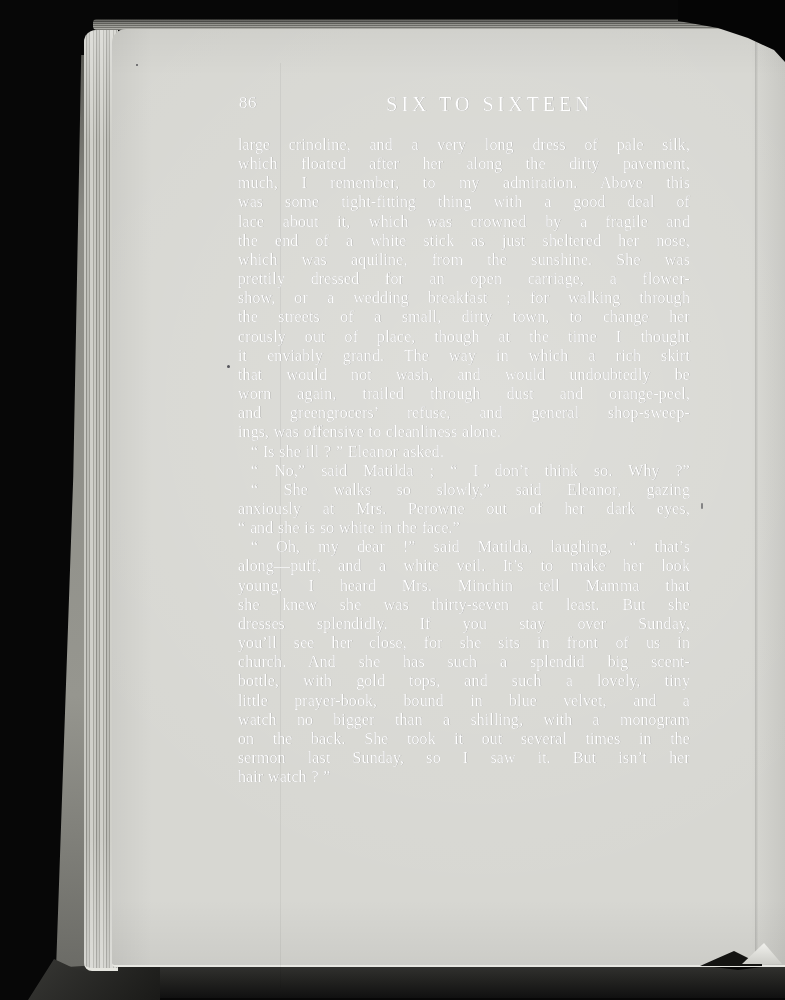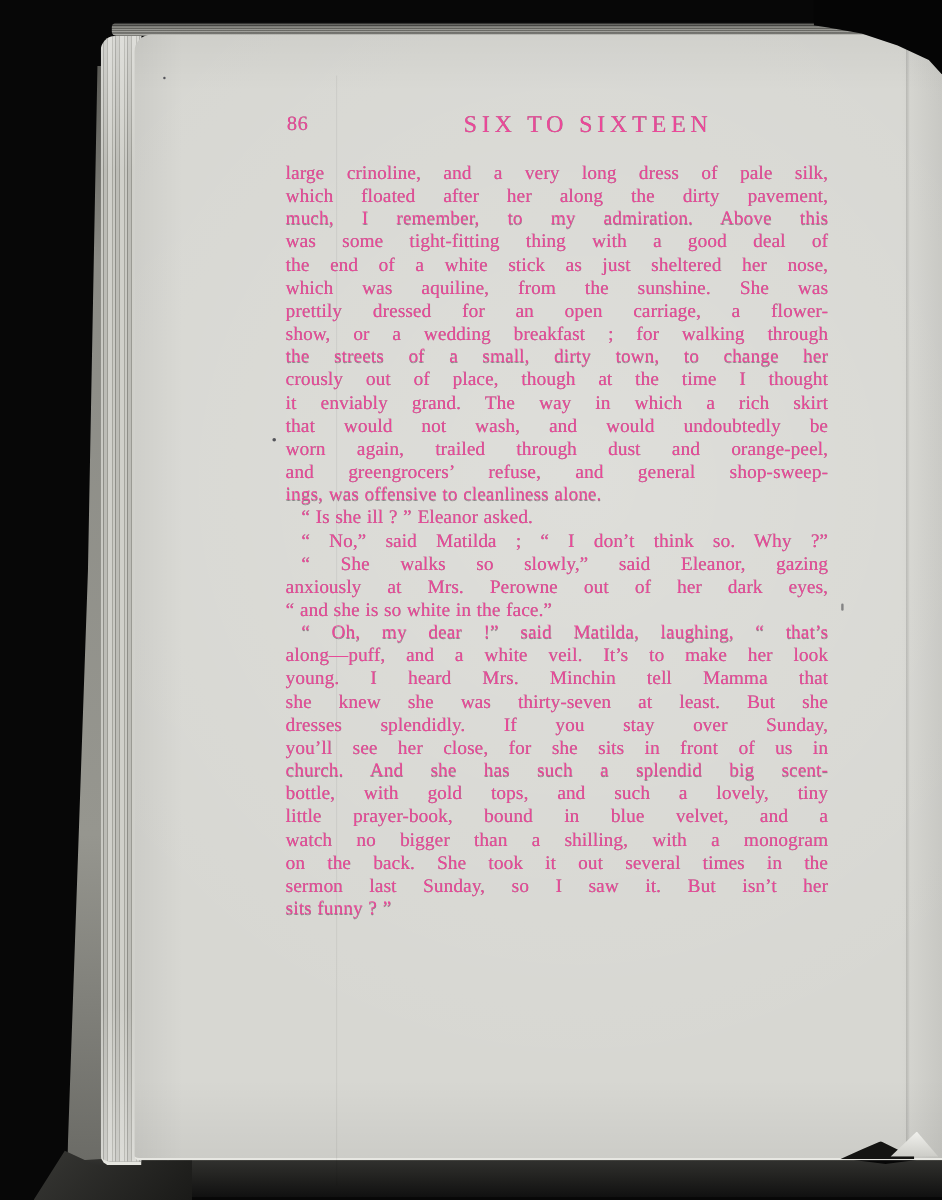--- a/index.html
+++ b/index.html
@@ -48,21 +48,21 @@
     clip-path:polygon(0px 15px,18px 7px,34px 0px,50px 8px,62px 4px,62px 15px);}
   .fold-br{position:absolute;left:742px;top:943px;width:40px;height:21px;
     background:linear-gradient(180deg,#f1f1ed,#ccccc7);
     clip-path:polygon(0px 21px,22px 0px,40px 21px);}
   
   .speck{position:absolute;border-radius:50%;background:#54545a;}
   .speck.s1{left:227px;top:365px;width:3px;height:3px;}
   .speck.s2{left:136px;top:64px;width:2px;height:2px;}
   .speck.s3{left:701px;top:503px;width:2px;height:6px;border-radius:2px;background:rgba(60,60,66,.55);}
   
-  .text-block{position:absolute;left:238px;top:93px;width:452px;color:#ec4899;
+  .text-block{position:absolute;left:238px;top:93px;width:452px;color:#ffffff;
     text-shadow:0.2px 0.2px 0.4px rgba(35,35,40,.45);}
   .header-row{position:relative;height:24px;margin-bottom:18px;}
   .page-number{position:absolute;left:1px;top:0;font-size:17px;letter-spacing:.5px;}
   .running-title{position:absolute;left:50%;top:0;transform:translateX(calc(-50% + 26px));
     font-size:20px;letter-spacing:4px;white-space:nowrap;}
   .lines{width:452px;}
   .line{height:19.17px;line-height:19.17px;font-size:16px;word-spacing:.6px;letter-spacing:.1px;
     text-align:justify;text-align-last:justify;}
   .line.nj{text-align-last:left;}
   .line.in{text-indent:13px;}
@@ -85,20 +85,21 @@
   <div class="text-block">
     <div class="header-row">
       <span class="page-number">86</span>
       <span class="running-title">SIX TO SIXTEEN</span>
     </div>
     <div class="lines" id="text-lines">
         <div class="line">large crinoline, and a very long dress of pale silk,</div>
         <div class="line">which floated after her along the dirty pavement,</div>
         <div class="line">much, I remember, to my admiration. Above this</div>
         <div class="line">was some tight-fitting thing with a good deal of</div>
+        <div class="line">lace about it, which was crowned by a fragile and</div>
         <div class="line">the end of a white stick as just sheltered her nose,</div>
         <div class="line">which was aquiline, from the sunshine. She was</div>
         <div class="line">prettily dressed for an open carriage, a flower-</div>
         <div class="line">show, or a wedding breakfast ; for walking through</div>
         <div class="line">the streets of a small, dirty town, to change her</div>
         <div class="line">crously out of place, though at the time I thought</div>
         <div class="line">it enviably grand. The way in which a rich skirt</div>
         <div class="line">that would not wash, and would undoubtedly be</div>
         <div class="line">worn again, trailed through dust and orange-peel,</div>
         <div class="line">and greengrocers’ refuse, and general shop-sweep-</div>
@@ -113,21 +114,21 @@
         <div class="line">young. I heard Mrs. Minchin tell Mamma that</div>
         <div class="line">she knew she was thirty-seven at least. But she</div>
         <div class="line">dresses splendidly. If you stay over Sunday,</div>
         <div class="line">you’ll see her close, for she sits in front of us in</div>
         <div class="line">church. And she has such a splendid big scent-</div>
         <div class="line">bottle, with gold tops, and such a lovely, tiny</div>
         <div class="line">little prayer-book, bound in blue velvet, and a</div>
         <div class="line">watch no bigger than a shilling, with a monogram</div>
         <div class="line">on the back. She took it out several times in the</div>
         <div class="line">sermon last Sunday, so I saw it. But isn’t her</div>
-        <div class="line nj">sits funny ? ”</div>
+        <div class="line nj">hair watch ? ”</div>
       </div>
   </div>
 
   <div class="black-top-right"></div>
   <div class="mound-br"></div>
   <div class="fold-br"></div>
 
   <div class="speck s1"></div>
   <div class="speck s2"></div>
   <div class="speck s3"></div>

